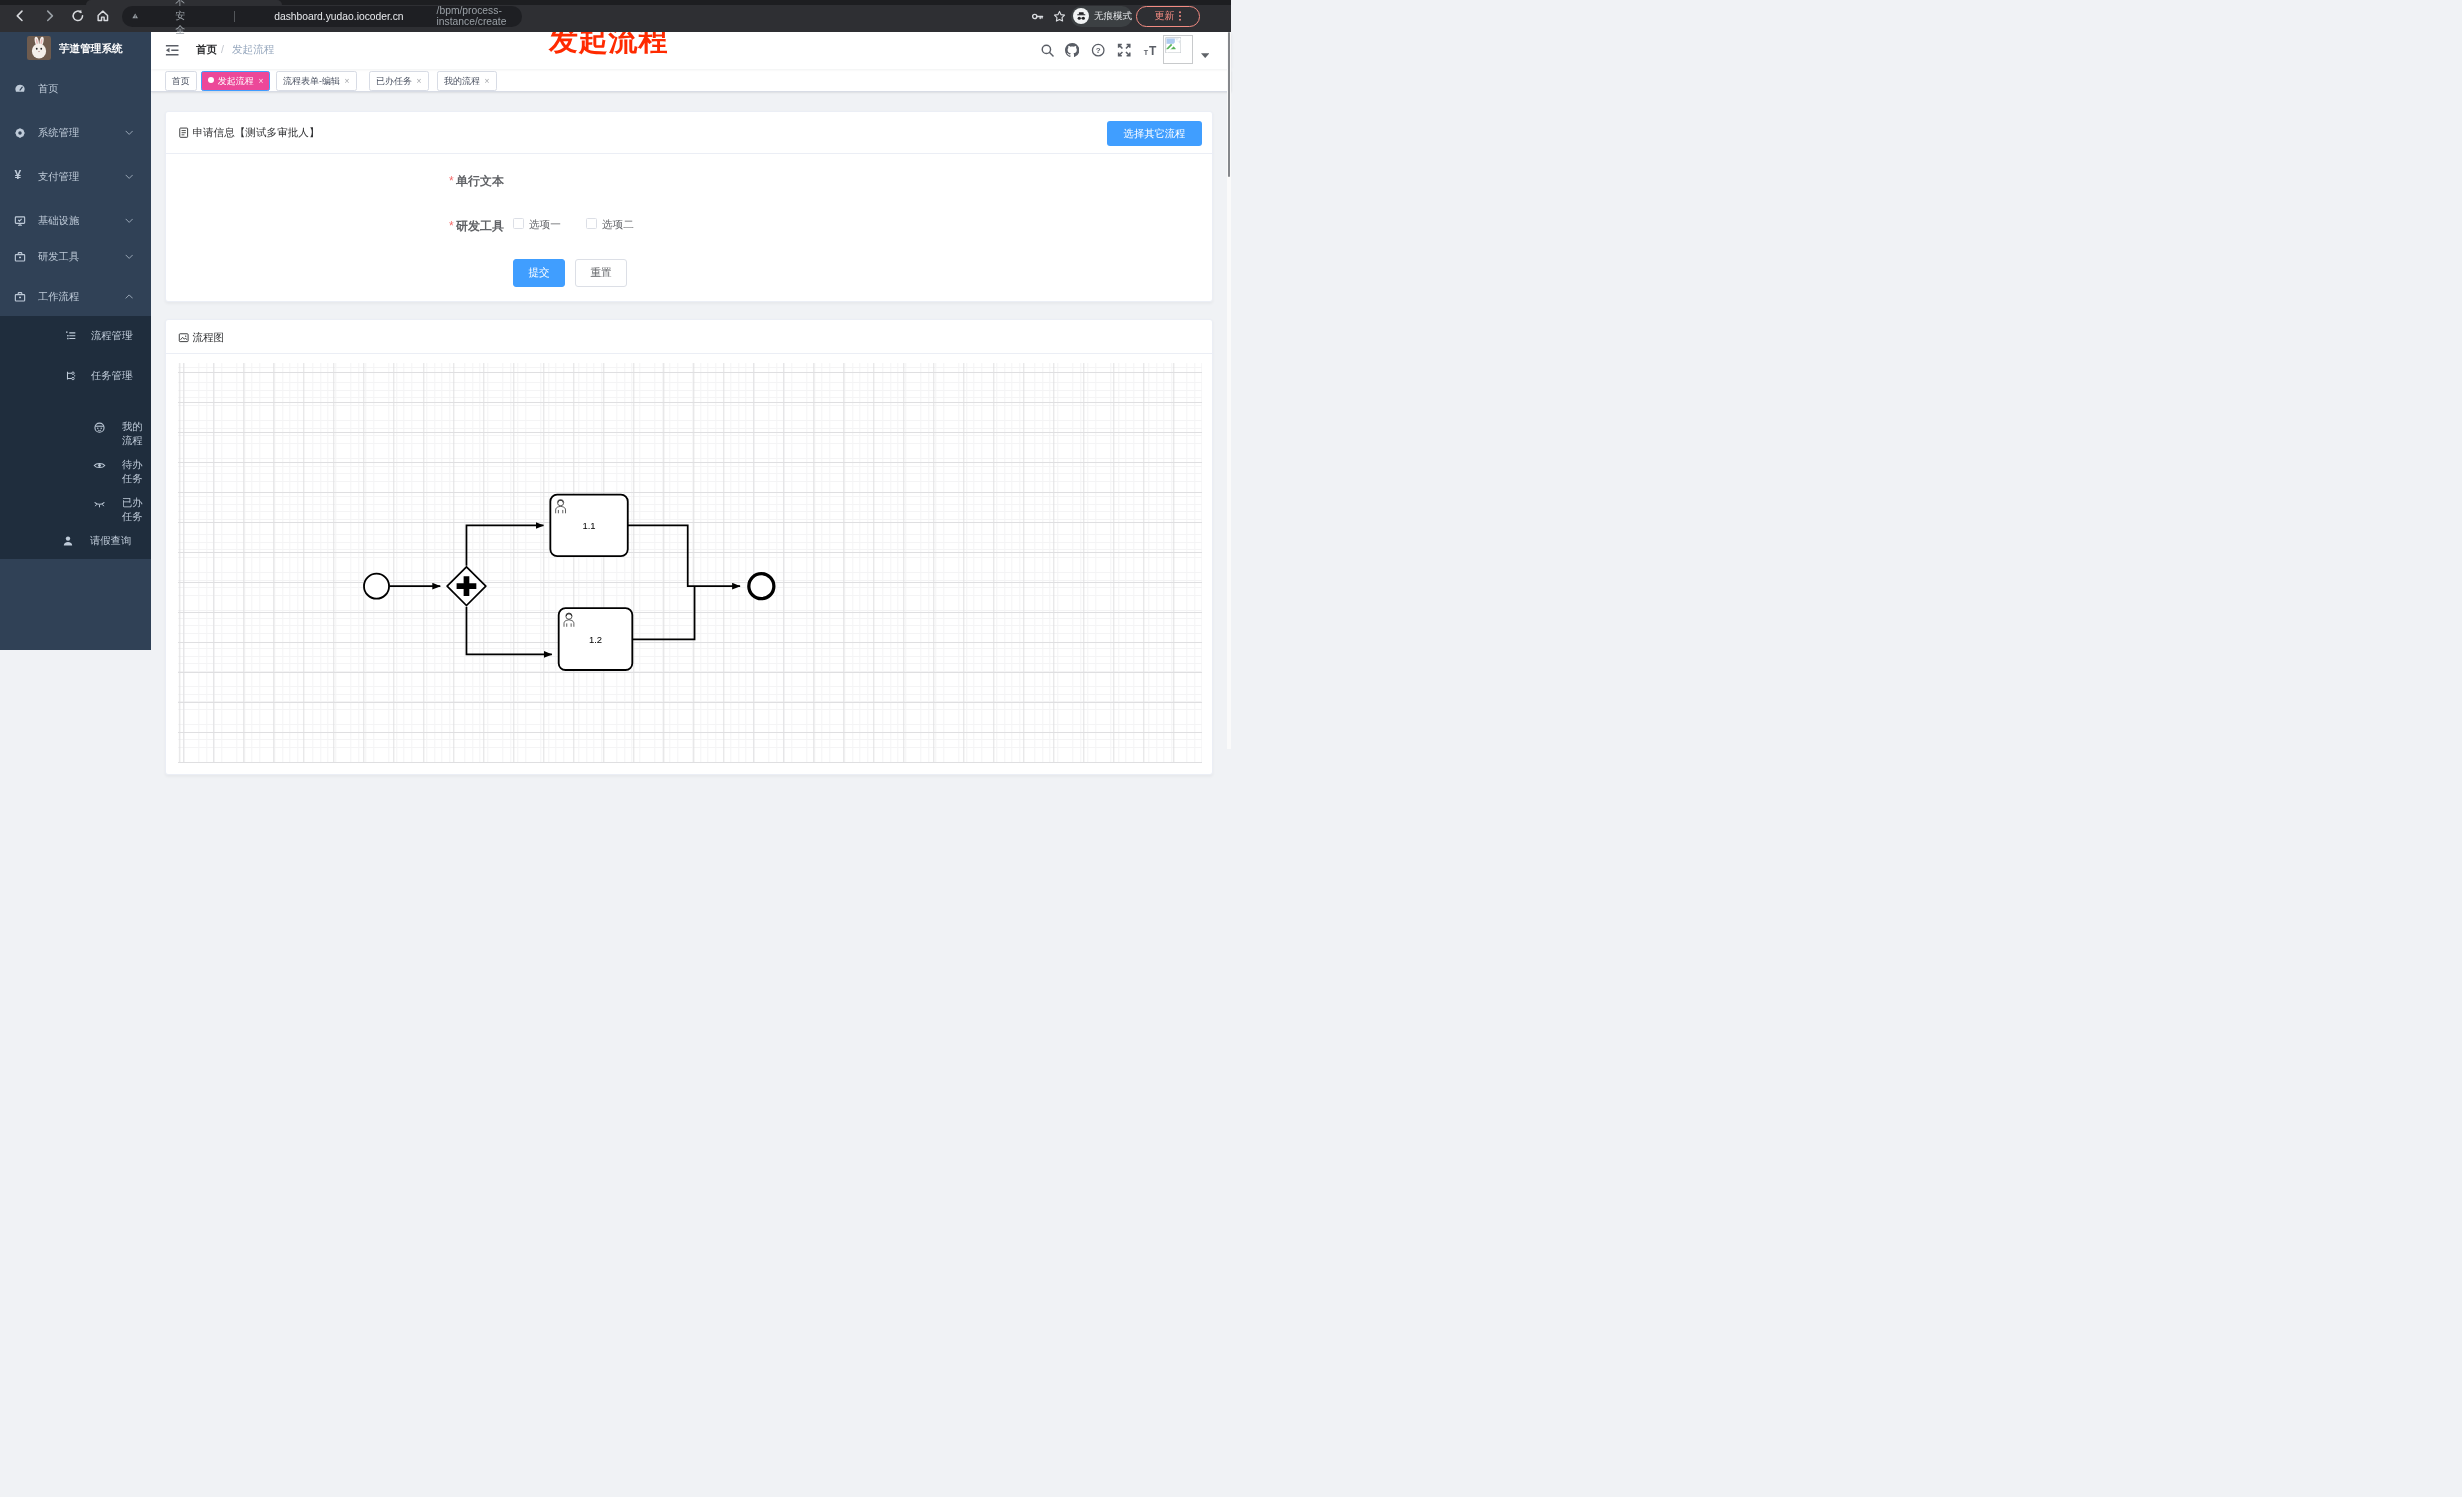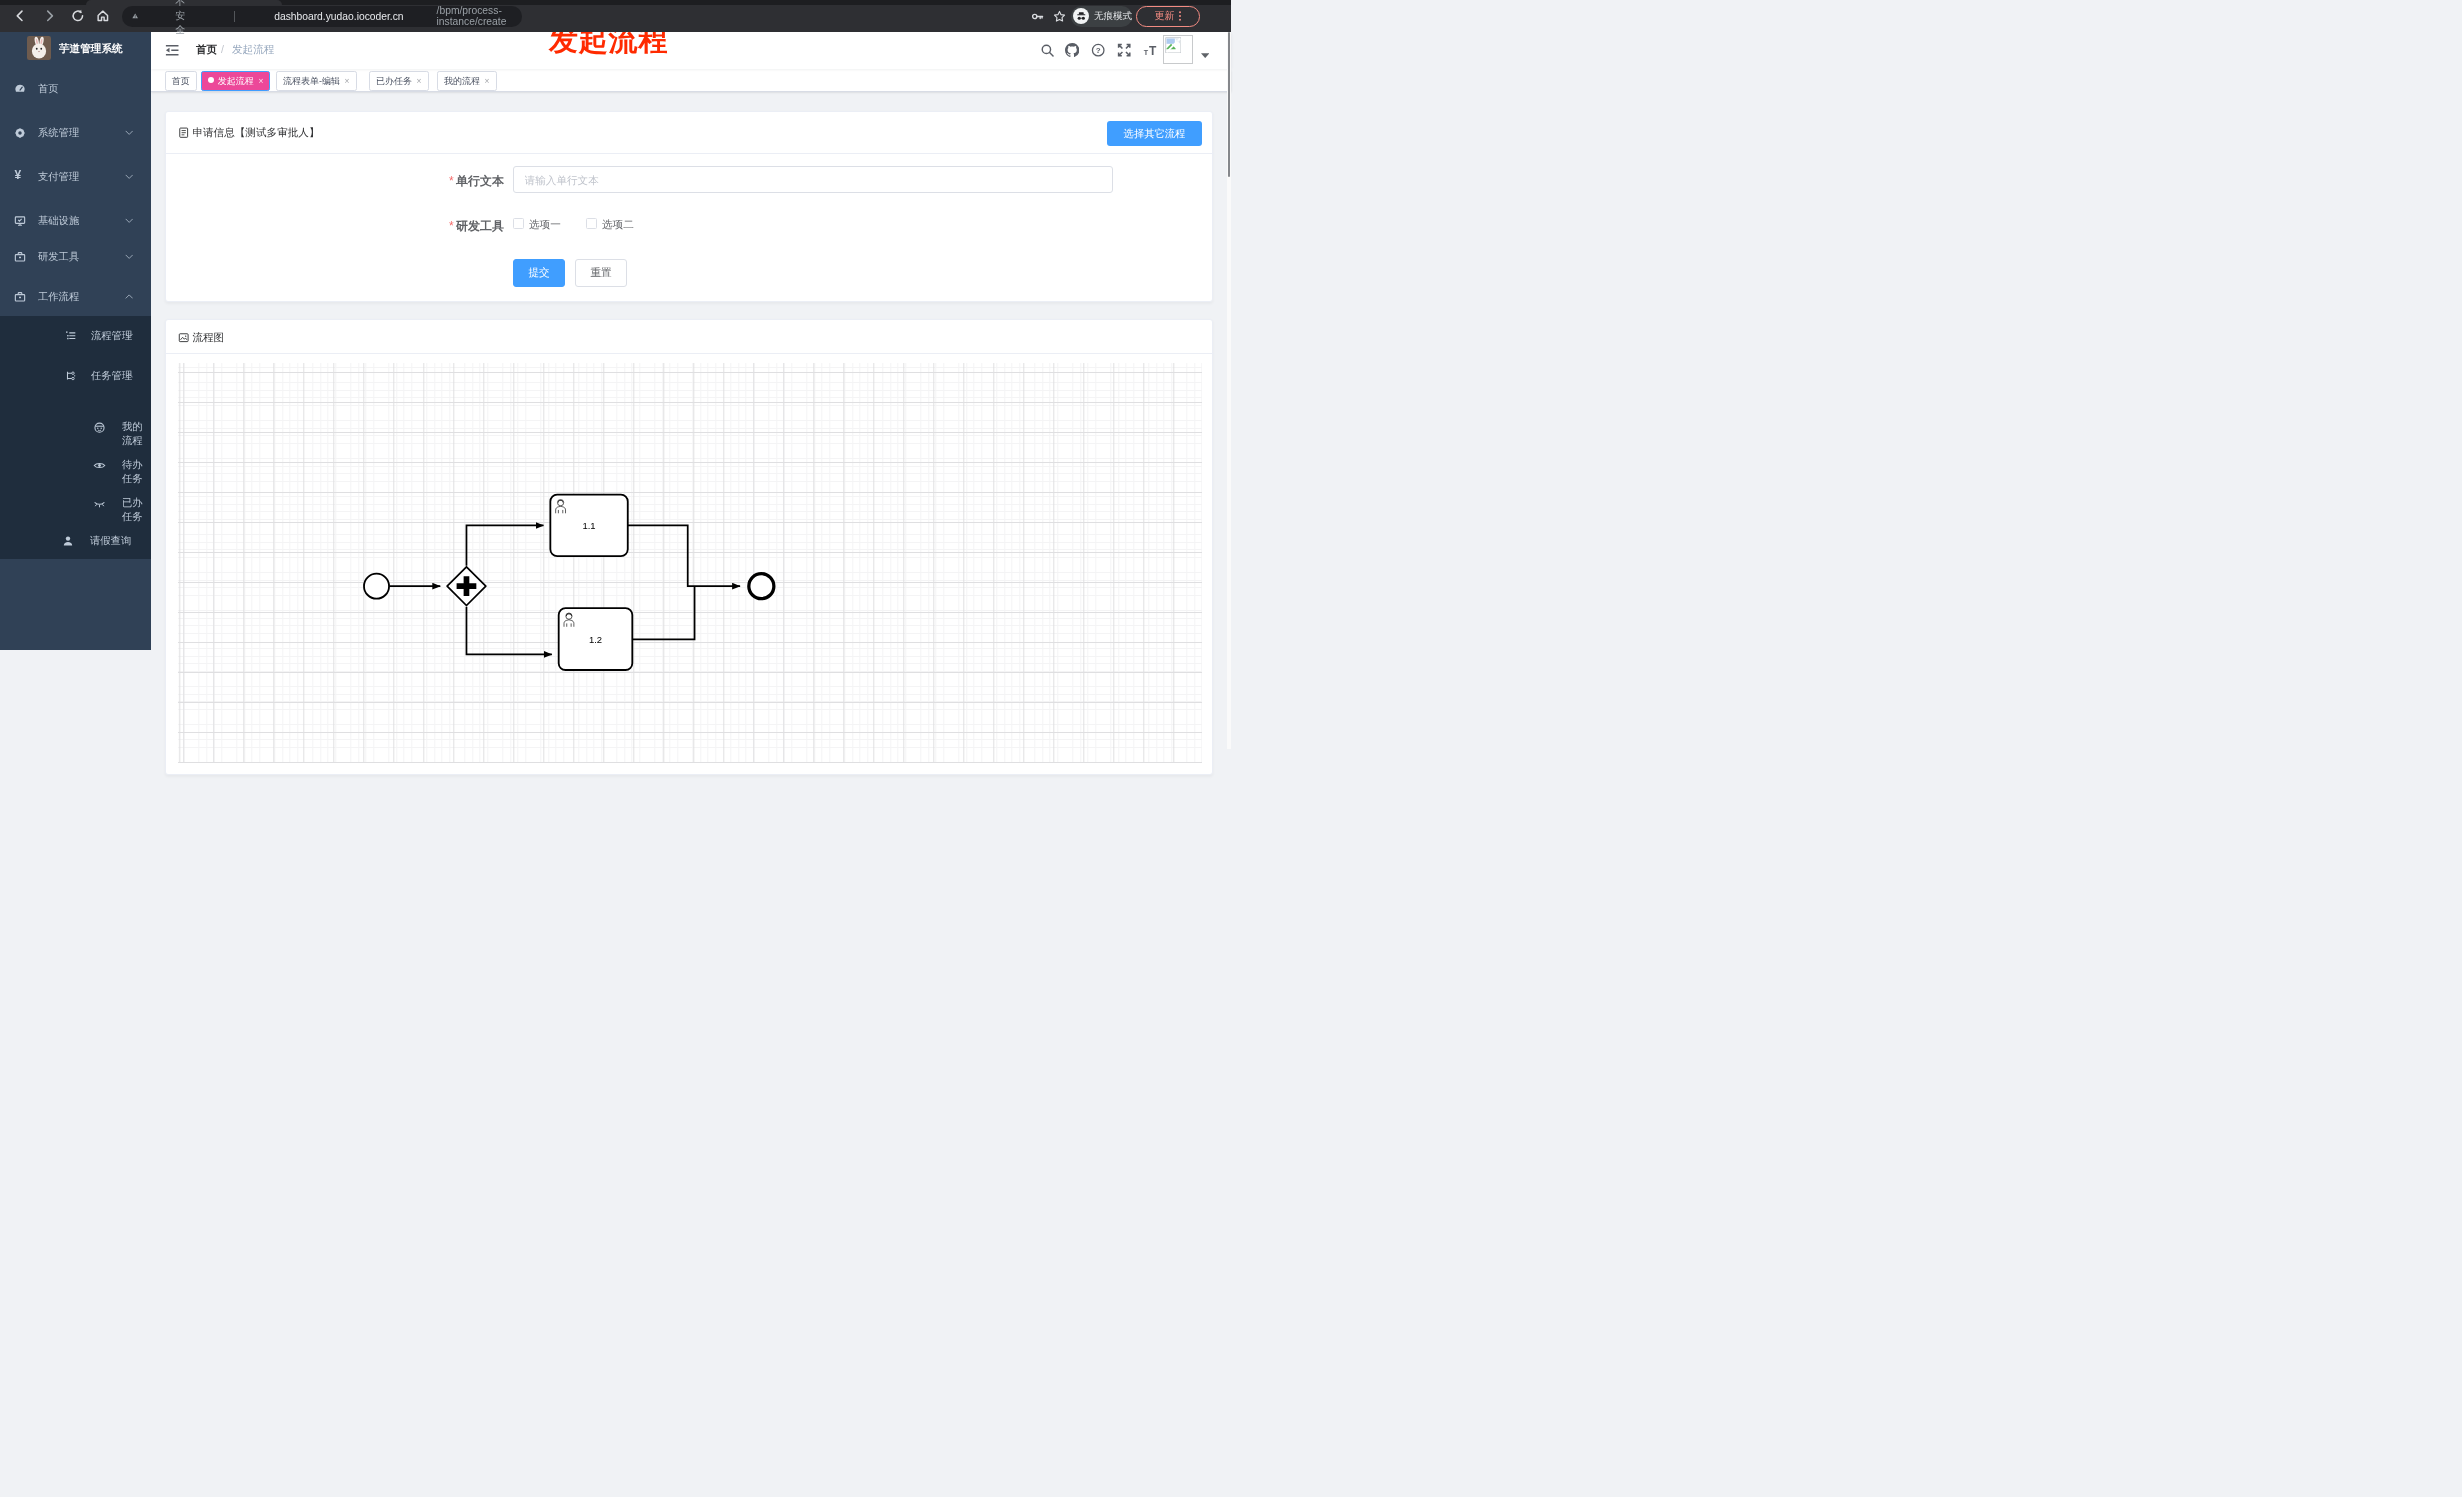--- a/index.html
+++ b/index.html
@@ -361,21 +361,20 @@
     <svg viewBox="0 0 16 16">
         <rect x="2.5" y="1.5" width="11" height="13" rx="1" fill="none" stroke="currentColor" stroke-width="1.3"></rect>
         <path d="M5 5h6M5 8h6M5 11h4" stroke="currentColor" stroke-width="1.2"></path>
       </svg>
     <span>申请信息【测试多审批人】</span>
   </div>
   <button id="btn-select-other">选择其它流程</button>
   <div id="apply-hd-line"></div>
 
   <div class="form-label" id="fld-text-label"><span class="req-star">*</span><span>单行文本</span></div>
-  <input id="fld-text-input" placeholder="请输入单行文本" style="">
 
   <div class="form-label" id="fld-check-label"><span class="req-star">*</span><span>研发工具</span></div>
   <div class="checkbox-box" id="cb1"></div>
   <span class="cb-label" id="cb1-label">选项一</span>
   <div class="checkbox-box" id="cb2"></div>
   <span class="cb-label" id="cb2-label">选项二</span>
 
   <button class="form-btn" id="btn-submit">提交</button>
   <button class="form-btn" id="btn-reset">重置</button>
 </div>

